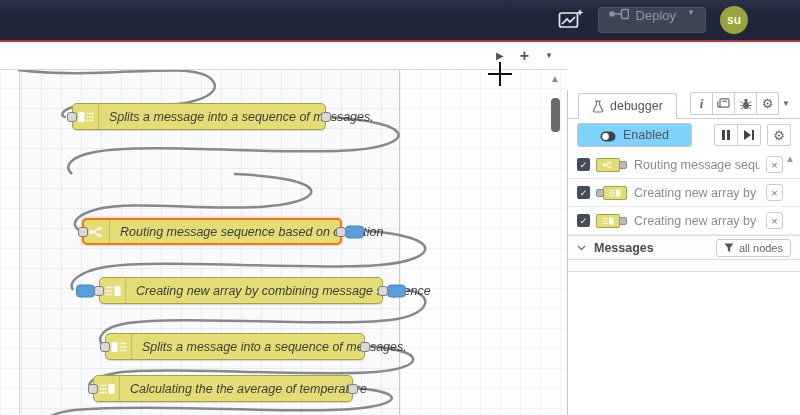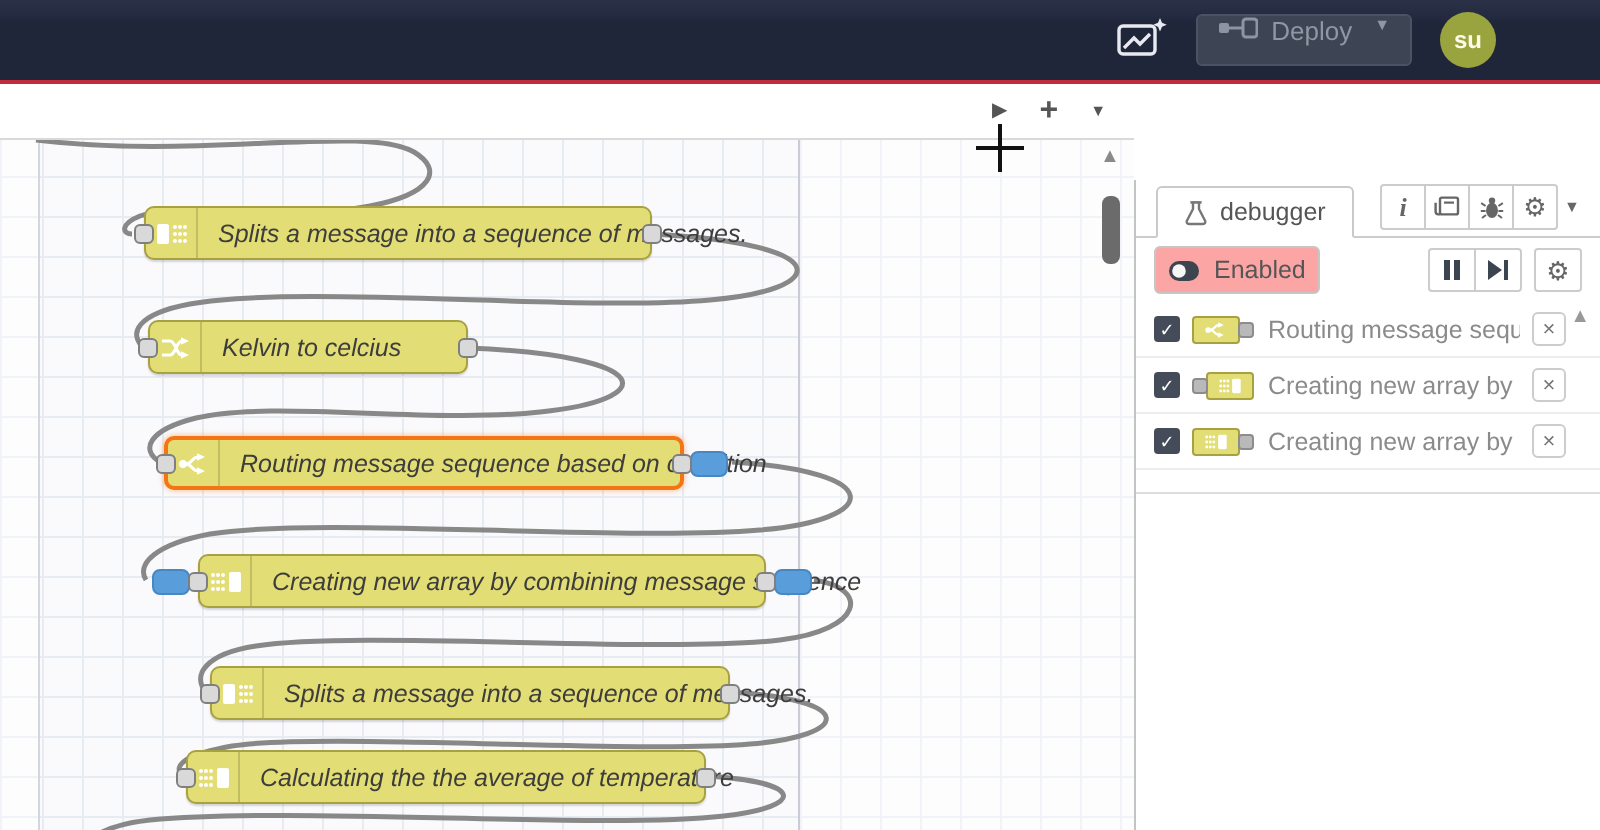--- a/index.html
+++ b/index.html
@@ -71,22 +71,22 @@
     background:#fff; display:flex; align-items:center; gap:6px; padding:0 13px; margin-bottom:-1px; cursor:pointer; }
   .side-tab-actions { margin-left:auto; display:flex; align-items:center; margin-bottom:3px; }
   .icon-btn { width:23px; height:23px; border:1px solid #ccc; background:#fff; display:flex; align-items:center;
     justify-content:center; color:#666; margin-left:-1px; cursor:pointer; font-size:12px; }
   .icon-btn:first-child { border-radius:2px 0 0 2px; margin-left:0; }
   .icon-btn.last { border-radius:0 2px 2px 0; }
   .info-i { font-family:"Liberation Serif", serif; font-weight:bold; font-style:italic; font-size:13px; }
   .caret-plain { border:none; background:none; width:16px; font-size:8px; }
 
   .side-toolbar { height:32px; display:flex; align-items:center; padding:0 9px; }
-  .enabled-btn { display:flex; align-items:center; gap:7px; border:1px solid #c6c6c6; background:#fca5a5;
-    border-radius:3px; padding:4px 6px; color:#555; cursor:pointer; font-size:12.5px; }
+  .enabled-btn { display:flex; align-items:flex-end; gap:7px; border:1px solid #c6c6c6; background:#7dd3fc;
+    border-radius:3px; padding:4px 22px; color:#555; cursor:pointer; font-size:12.5px; }
   .side-toolbar .right { margin-left:auto; display:flex; align-items:center; }
   .tb-btn { width:24px; height:22px; border:1px solid #ccc; background:#fff; display:flex; align-items:center;
     justify-content:center; margin-left:-1px; cursor:pointer; }
   .tb-btn.first { border-radius:2px 0 0 2px; margin-left:0; }
   .tb-btn.lastg { border-radius:0 2px 2px 0; }
   .tb-btn.gear-sep { margin-left:6px; border-radius:2px; color:#666; font-size:13px; }
   .pause-icon { display:flex; gap:2px; } .pause-icon i { width:3px; height:10px; background:#3c4450; }
   .step-icon { display:flex; align-items:center; }
   .step-icon .tri { width:0; height:0; border-top:5px solid transparent; border-bottom:5px solid transparent; border-left:7px solid #3c4450; }
   .step-icon .bar { width:2.5px; height:10px; background:#3c4450; margin-left:1px; }
@@ -173,31 +173,20 @@
               <circle cx="9.5" cy="10.5" r="1" fill="#fff"></circle>
               <circle cx="12" cy="3.5" r="1" fill="#fff"></circle>
               <circle cx="12" cy="7" r="1" fill="#fff"></circle>
               <circle cx="12" cy="10.5" r="1" fill="#fff"></circle>
               <circle cx="14.5" cy="3.5" r="1" fill="#fff"></circle>
               <circle cx="14.5" cy="7" r="1" fill="#fff"></circle>
               <circle cx="14.5" cy="10.5" r="1" fill="#fff"></circle>
             </svg>
           </span>
           <span class="node-label">Splits a message into a sequence of messages.</span>
-          <span class="port right"></span>
-        </div>
-        <div class="flow-node" style="left: 74px; top: 90px; width: 160px;">
-          <span class="port left"></span>
-          <span class="node-icon-box">
-            <svg width="16" height="14" viewBox="0 0 16 14">
-    <path d="M1,3.5 L5,3.5 C8,3.5 8,10.5 11,10.5 M1,10.5 L5,10.5 C8,10.5 8,3.5 11,3.5" stroke="#fff" stroke-width="1.6" fill="none"></path>
-    <path d="M10.5,1.6 L14.5,3.5 L10.5,5.4 Z M10.5,8.6 L14.5,10.5 L10.5,12.4 Z" fill="#fff"></path>
-            </svg>
-          </span>
-          <span class="node-label">Kelvin to celcius</span>
           <span class="port right"></span>
         </div>
         <div class="flow-node selected" style="left: 82px; top: 148px; width: 260px;">
           <span class="port left"></span>
           <span class="node-icon-box">
             <svg width="16" height="14" viewBox="0 0 16 14">
     <circle cx="2.5" cy="7" r="2" fill="#fff"></circle>
     <path d="M4,7 C7,7 7,3.5 10,3.5 M4,7 C7,7 7,10.5 10,10.5" stroke="#fff" stroke-width="1.6" fill="none"></path>
     <path d="M9.5,1.6 L13.5,3.5 L9.5,5.4 Z M9.5,8.6 L13.5,10.5 L9.5,12.4 Z" fill="#fff"></path>
             </svg>
@@ -384,18 +373,30 @@
               </span>
               <span class="mini-port" style="left:23px;"></span>
             </span>
             <span class="bp-label">Creating new array by combining message sequence</span>
             <span class="bp-x">×</span>
           </div>
         </div>
     </div>
 
     <div class="section">
+      <div class="section-header">
+        <svg class="chev" width="9" height="6" viewBox="0 0 9 6">
+          <polyline points="1,1 4.5,4.5 8,1" fill="none" stroke="#777" stroke-width="1.4"></polyline>
+        </svg>
+        <span>Messages</span>
+        <span class="filter-btn">
+          <svg width="10" height="10" viewBox="0 0 10 10">
+            <path d="M0.5,0.5 H9.5 L6.2,4.8 V9.3 L3.8,7.6 V4.8 Z" fill="#555"></path>
+          </svg>
+          <span>all nodes</span>
+        </span>
+      </div>
       <div class="messages-empty"></div>
     </div>
 
     <div class="side-scroll-up">▲</div>
   </div>
 </div>
 
 </body></html>

